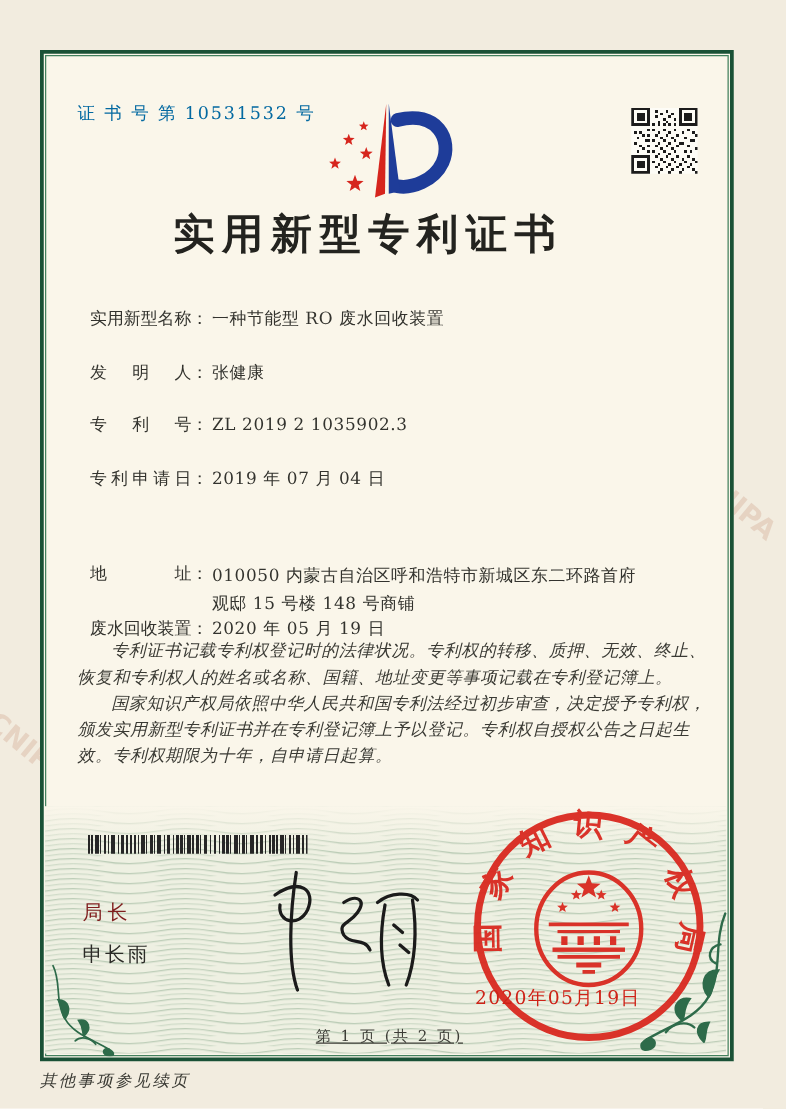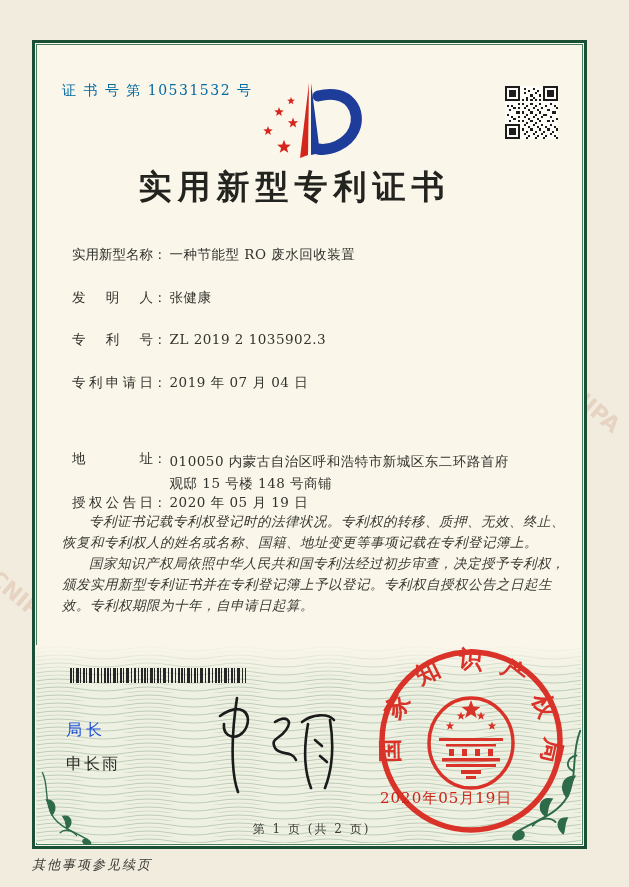--- a/index.html
+++ b/index.html
@@ -46,32 +46,32 @@
       #262626 3px,#262626 4px,transparent 4px,transparent 6px,
       #262626 6px,#262626 9px,transparent 9px,transparent 10px,
       #262626 10px,#262626 11px,transparent 11px,transparent 13px,
       #262626 13px,#262626 15px,transparent 15px,transparent 16px,
       #262626 16px,#262626 17px,transparent 17px,transparent 19px,
       #262626 19px,#262626 22px,transparent 22px,transparent 24px,
       #262626 24px,#262626 25px,transparent 25px,transparent 27px,
       #262626 27px,#262626 29px,transparent 29px,transparent 31px,
       #262626 31px,#262626 32px,transparent 32px,transparent 34px,
       #262626 34px,#262626 36px,transparent 36px,transparent 37px);}
-  .dtitle{left:66px;top:720px;font-size:16px;letter-spacing:4px;color:#1d4ed8;
+  .dtitle{left:66px;top:720px;font-size:16px;letter-spacing:4px;color:#7f1d1d;
     font-family:"DejaVu Sans","Liberation Sans",sans-serif;}
   .dname{left:66px;top:754px;font-size:16px;letter-spacing:2px;color:#2b2b27;
     font-family:"DejaVu Sans","Liberation Sans",sans-serif;}
   .sig{left:180px;top:680px;width:160px;height:118px;}
   .seal{left:376px;top:646px;width:190px;height:190px;opacity:0.93;}
   .seal-date{left:380px;top:789px;width:164px;text-align:left;font-size:15px;
     color:#ce2217;letter-spacing:1px;white-space:nowrap;}
   .orn-br{left:508px;top:725px;width:76px;height:118px;}
   .orn-bl{left:33px;top:763px;width:68px;height:82px;transform:scaleX(-1);}
   .page-footer{left:32px;top:821px;width:559px;text-align:center;font-size:12px;
-    color:#3c3c36;letter-spacing:2px;}
+    color:#3c3c36;letter-spacing:2px;text-decoration:underline;}
   .cont-note{left:32px;top:856px;width:549px;text-align:left;font-size:13px;
     font-style:italic;color:#3a3a34;letter-spacing:2px;}
 </style>
 </head>
 <body>
 
 <div class="page">
 
   <div class="wm wm1">CNIPA</div>
   <div class="wm wm2">CNIPA</div>
@@ -158,21 +158,21 @@
   <div class="frow" style="top:331px">
     <span class="flabel">专利号</span><span>：</span><span class="fvalue">ZL 2019 2 1035902.3</span>
   </div>
   <div class="frow" style="top:374px">
     <span class="flabel">专利申请日</span><span>：</span><span class="fvalue">2019 年 07 月 04 日</span>
   </div>
   <div class="frow" style="top:450px">
     <span class="flabel">地址</span><span>：</span><span class="fvalue wrap">010050 内蒙古自治区呼和浩特市新城区东二环路首府观邸 15 号楼 148 号商铺</span>
   </div>
   <div class="frow" style="top:494px">
-    <span class="flabel">授权公告日</span><span>：</span><span class="fvalue">2020 年 05 月 19 日</span>
+    <span class="flabel">废水回收装置</span><span>：</span><span class="fvalue">2020 年 05 月 19 日</span>
   </div>
 
   <div class="abs legal">
     <p>专利证书记载专利权登记时的法律状况。专利权的转移、质押、无效、终止、恢复和专利权人的姓名或名称、国籍、地址变更等事项记载在专利登记簿上。</p>
     <p>国家知识产权局依照中华人民共和国专利法经过初步审查，决定授予专利权，颁发实用新型专利证书并在专利登记簿上予以登记。专利权自授权公告之日起生效。专利权期限为十年，自申请日起算。</p>
   </div>
 
   <div class="abs barcode"></div>
 
   <div class="abs dtitle">局长</div>

